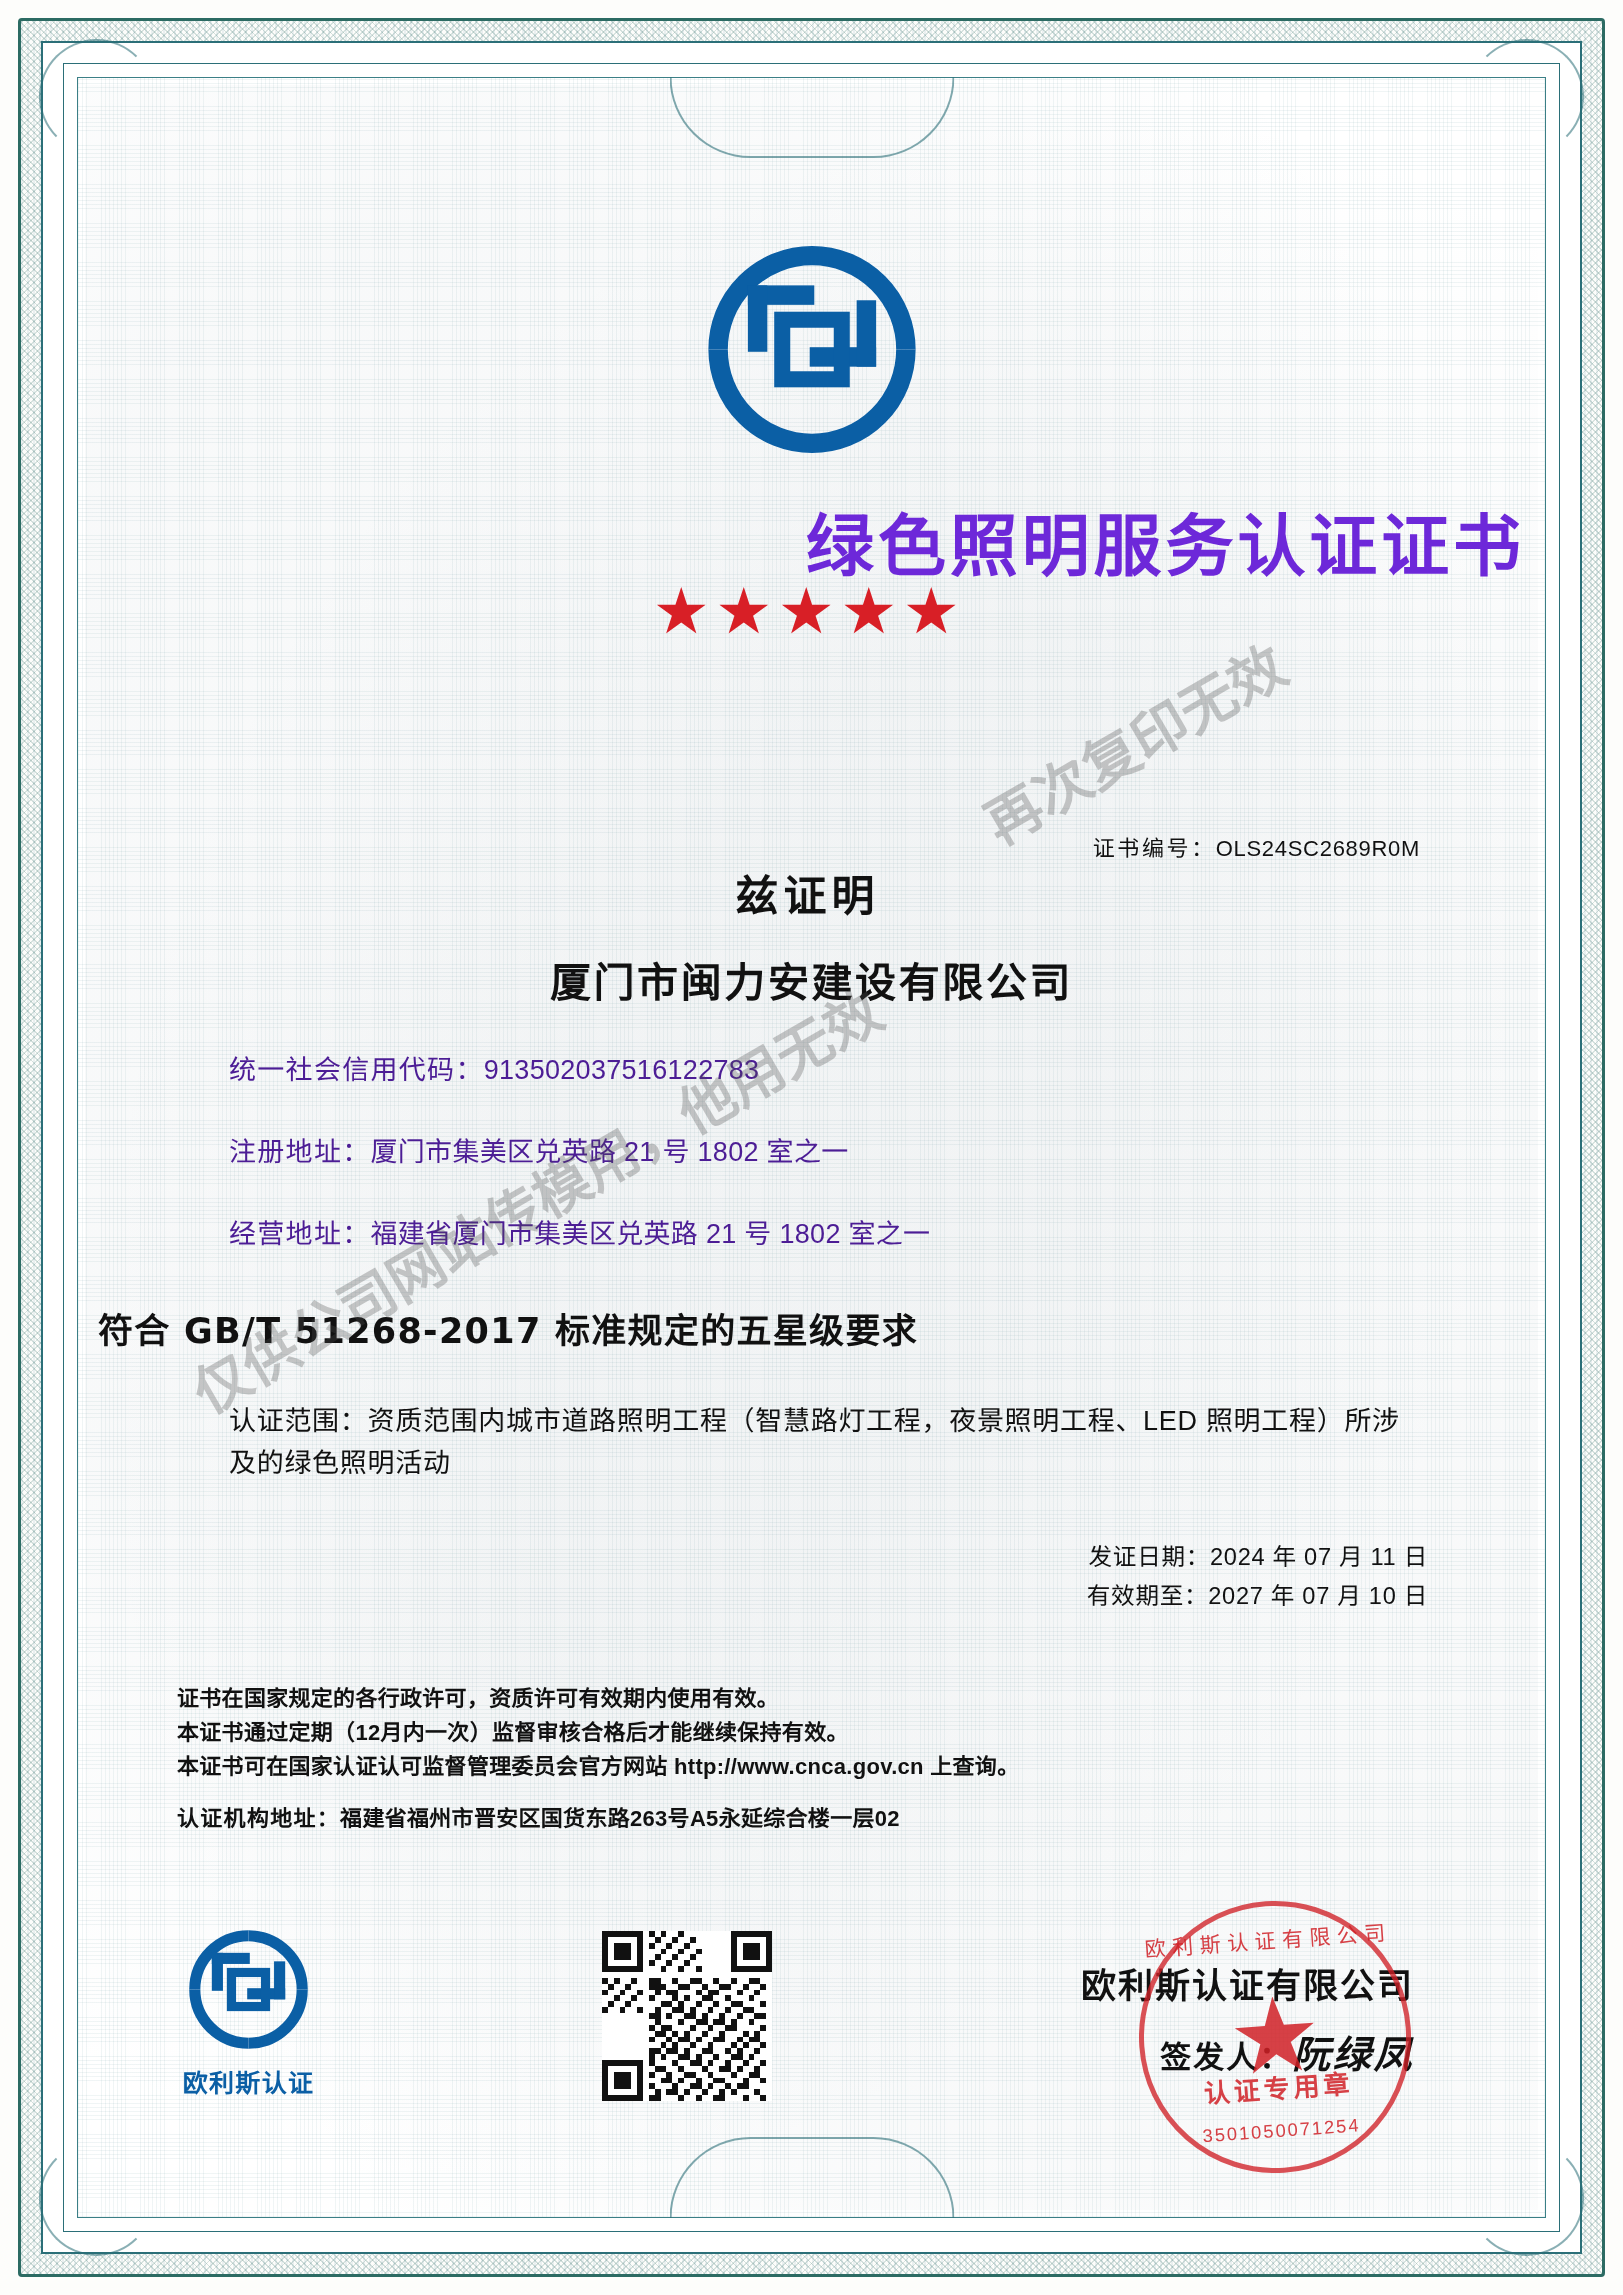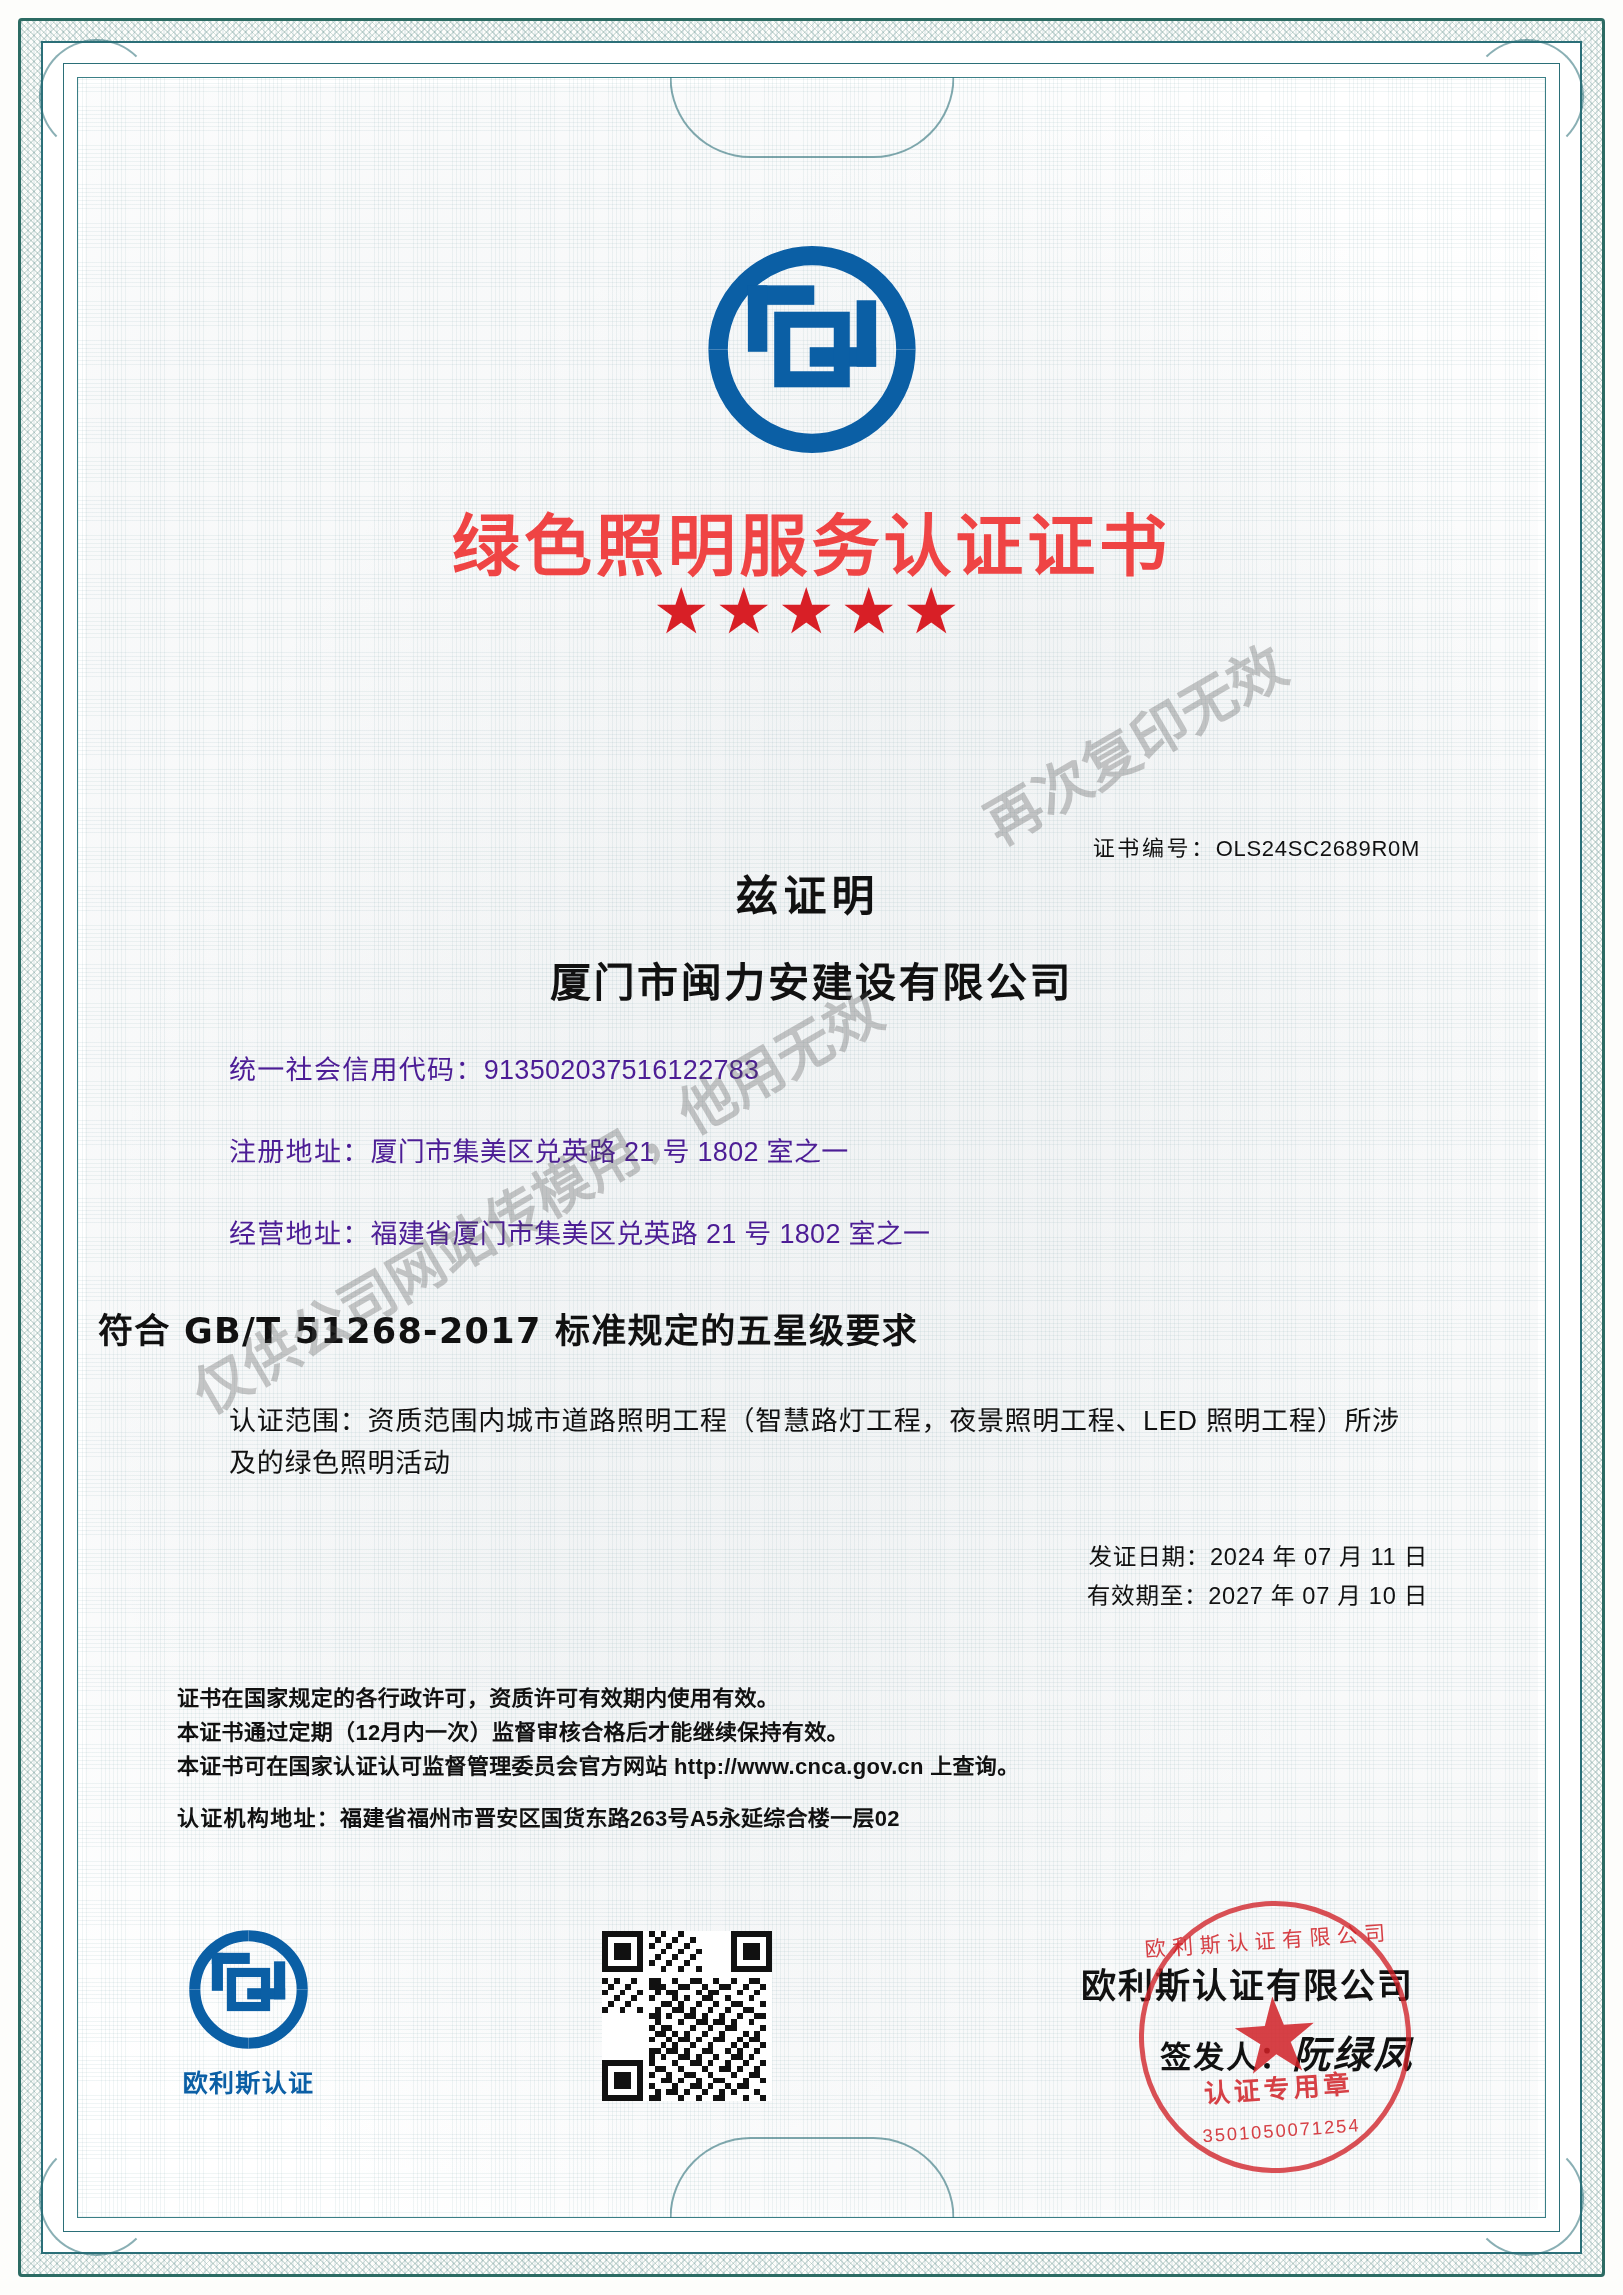--- a/index.html
+++ b/index.html
@@ -99,26 +99,26 @@
     transform: translateX(-50%);
     top: 137px;
     width: 229px;
     height: 229px;
   }
 
   .title {
     position: absolute;
     left: 0; right: 0;
     top: 393px;
-    text-align: center;
+    text-align: right;
     font-family: "DejaVu Sans", sans-serif;
     font-weight: bold;
     font-size: 68px;
     letter-spacing: 3.9px;
-    color: #ef4444;
+    color: #6d28d9;
   }
 
   .stars {
     position: absolute;
     left: 0; right: 0;
     top: 488px;
     text-align: center;
     color: #d81f26;
     font-size: 52px;
     letter-spacing: 10.5px;

